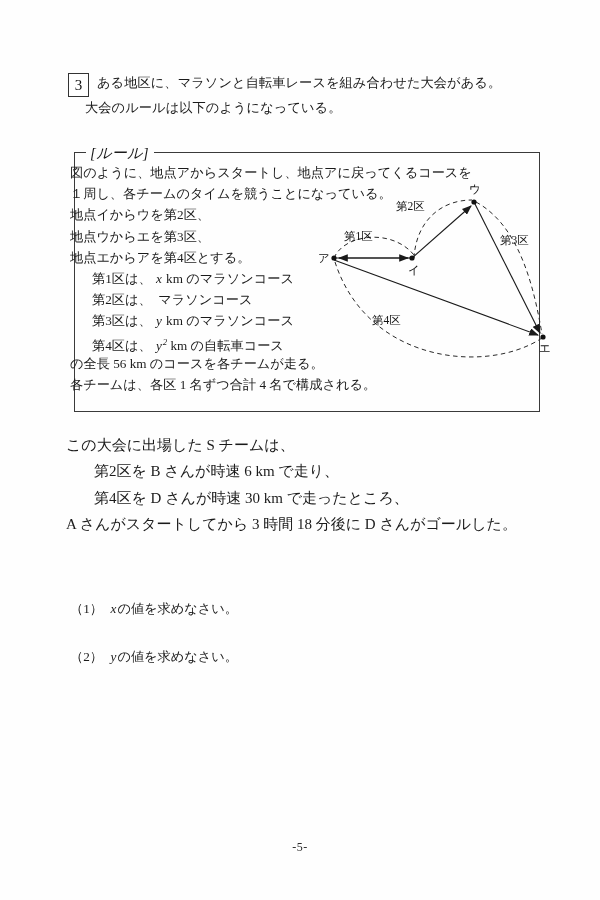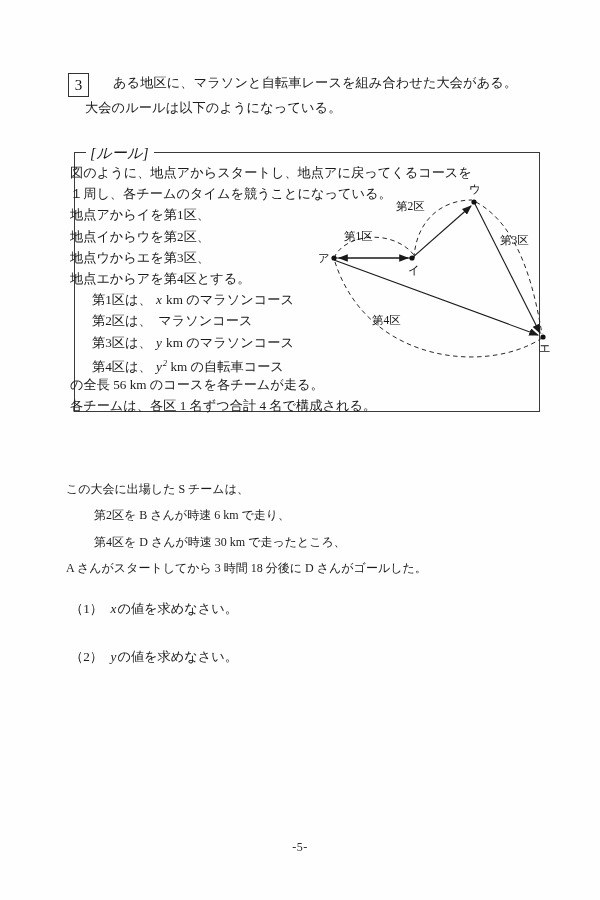--- a/index.html
+++ b/index.html
@@ -38,21 +38,20 @@
     background: #fff;
   }
 
   .intro1 {
     position: absolute;
     left: 97px;
     top: 74px;
     font-size: 13.2px;
     letter-spacing: 0.1px;
     white-space: nowrap;
-    margin-left: 16px;
   }
   .intro2 {
     position: absolute;
     left: 85px;
     top: 99px;
     font-size: 13.2px;
     letter-spacing: 0.1px;
     white-space: nowrap;
   }
 
@@ -120,24 +119,23 @@
     width: 236px;
     height: 190px;
   }
   .diagram svg { display: block; }
 
   
   .body-lines {
     position: absolute;
     left: 66px;
     top: 432px;
-    font-size: 12px;
+    font-size: 15px;
     line-height: 26.4px;
     white-space: nowrap;
-    margin-top: 44px;
   }
   .body-lines div { height: 26.4px; }
   .bl-indent { padding-left: 28px; }
 
   .q-lines {
     position: absolute;
     left: 70px;
     top: 600px;
     font-size: 13.2px;
     white-space: nowrap;
@@ -166,21 +164,20 @@
   <div class="intro1">ある地区に、マラソンと自転車レースを組み合わせた大会がある。</div>
   <div class="intro2">大会のルールは以下のようになっている。</div>
 
   <div class="rulebox"></div>
   <div class="rulelabel-stub"></div>
   <div class="rulelabel">[ルール]</div>
 
   <div class="rule-lines">
     <div>図のように、地点アからスタートし、地点アに戻ってくるコースを</div>
     <div>１周し、各チームのタイムを競うことになっている。</div>
-    <div>地点アからイを第1区、</div>
     <div>地点イからウを第2区、</div>
     <div>地点ウからエを第3区、</div>
     <div>地点エからアを第4区とする。</div>
 
     <div class="rl-indent"><span>第1区は、</span>&nbsp;<i class="v">x</i>&nbsp;<span>km のマラソンコース</span></div>
 
     <div class="rl-indent"><span>第2区は、</span>&nbsp;&nbsp;<span>マラソンコース</span></div>
 
     <div class="rl-indent"><span>第3区は、</span>&nbsp;<i class="v">y</i>&nbsp;<span>km のマラソンコース</span></div>
 

